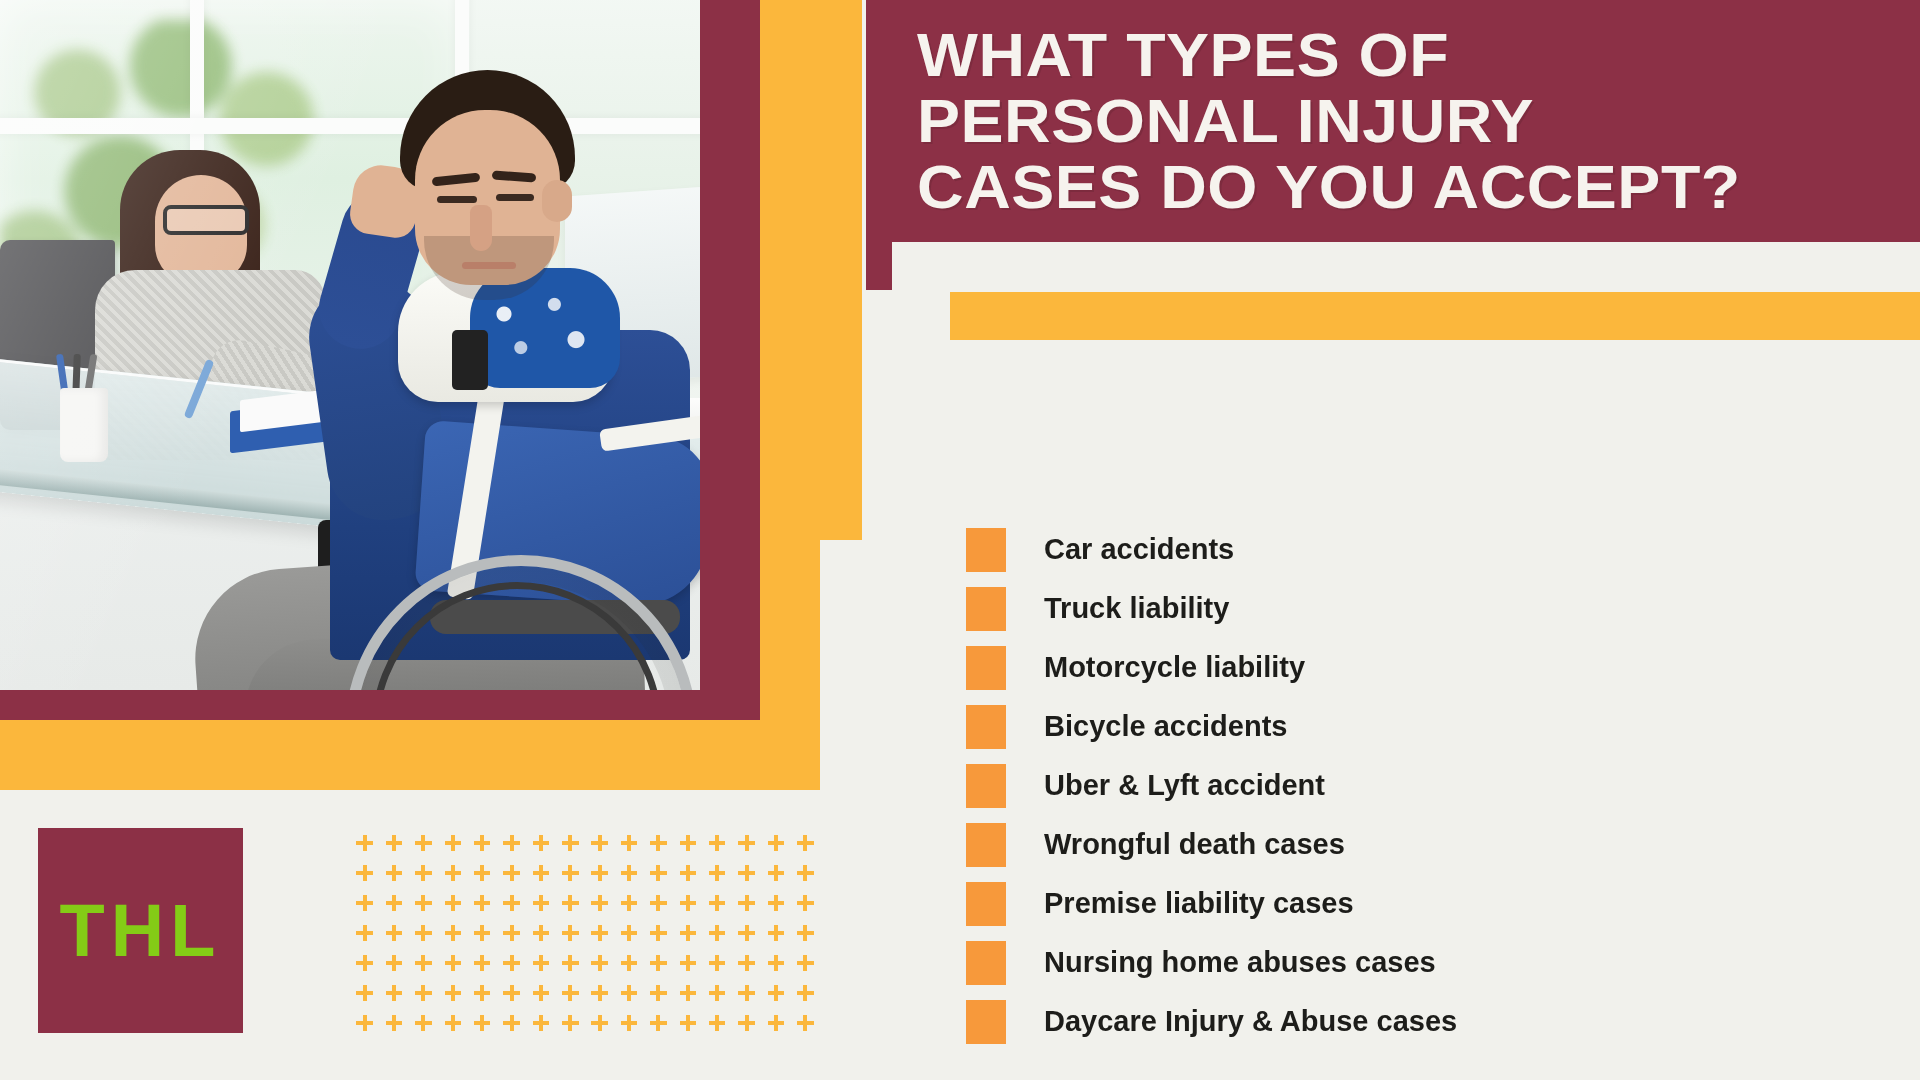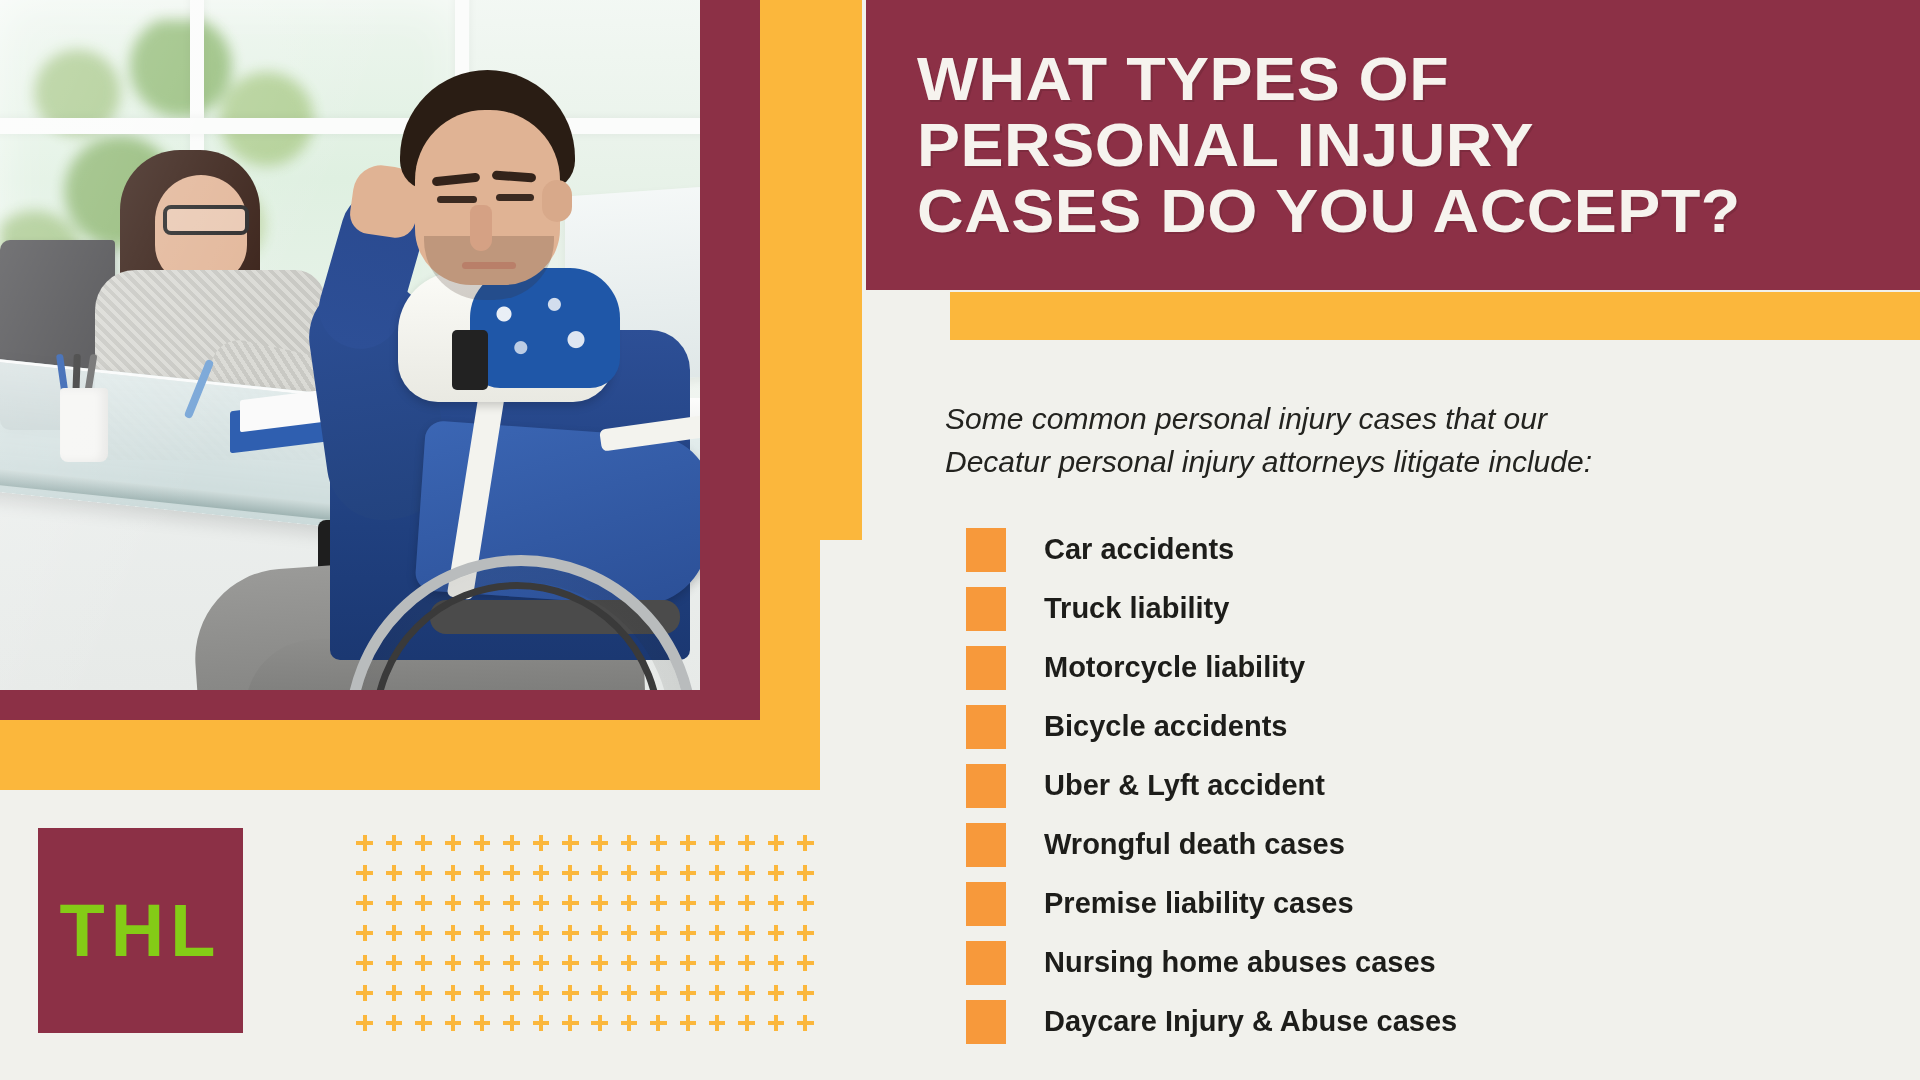--- a/index.html
+++ b/index.html
@@ -237,21 +237,21 @@
     box-shadow:0 4px 10px rgba(0,0,0,.06);
   }
   .ph-glare{
     position:absolute;inset:0;
     background:linear-gradient(115deg,rgba(255,255,255,.30) 0%,rgba(255,255,255,0) 42%);
     pointer-events:none;
   }
 
   
   .title-band{
-    position:absolute;left:890px;top:0;width:1030px;height:290px;
+    position:absolute;left:890px;top:0;width:1030px;height:242px;
     background:#8c3046;z-index:4;
     display:flex;align-items:center;
   }
   .title-text{
     color:#f6f3ee;
     font-family:"Liberation Sans", sans-serif;
     font-weight:bold;
     font-size:62px;
     line-height:1.06;
     letter-spacing:.5px;
@@ -420,24 +420,20 @@
   <div class="title-band">
     <div class="title-text">
       <span class="title-line">WHAT TYPES OF</span>
       <span class="title-line">PERSONAL INJURY</span>
       <span class="title-line">CASES DO YOU ACCEPT?</span>
     </div>
   </div>
 
   <div class="accent-bar"></div>
 
-  <div class="subtitle">
-    <span>Some common personal injury cases that our</span>
-    <span>Decatur personal injury attorneys litigate include:</span>
-  </div>
 
   <div class="case-list">
     <div class="case-item">
       <span class="bullet"></span>
       <span class="case-label">Car accidents</span>
     </div>
     <div class="case-item">
       <span class="bullet"></span>
       <span class="case-label">Truck liability</span>
     </div>

